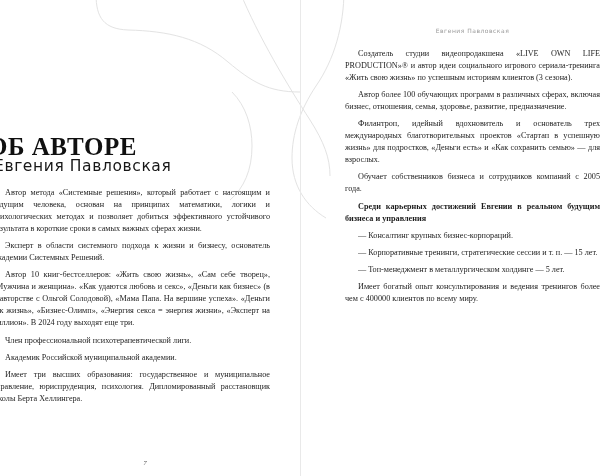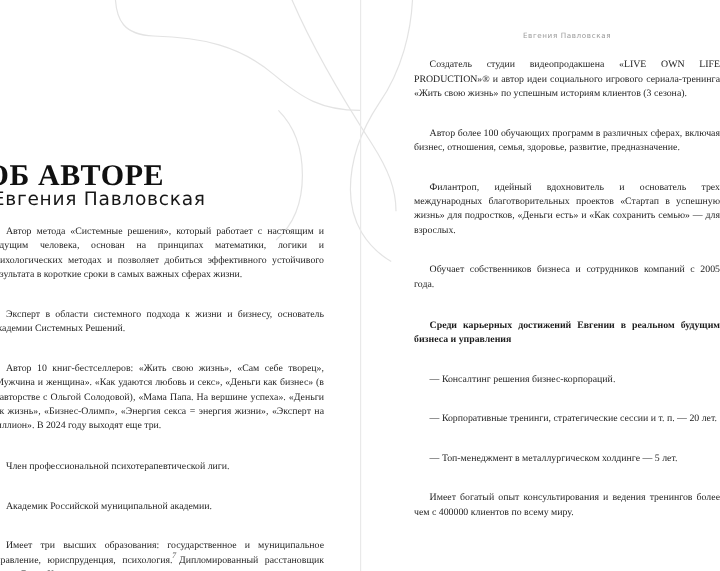--- a/index.html
+++ b/index.html
@@ -103,21 +103,21 @@
     text-align: justify;
     color: #1d1d1d;
   }
 
   .col-left p, .col-right p {
     margin: 0 0 0 0;
     text-indent: 13px;
     hyphens: auto;
   }
   .col-left p + p, .col-right p + p {
-    margin-top: 21px;
+    margin-top: 5px;
   }
 
   .bold-lead {
     font-weight: bold;
   }
   .bold-lead { text-indent: 13px; }
 
   .bullet-item {
     text-indent: 13px;
   }
@@ -186,21 +186,21 @@
     <div class="running-head">Евгения Павловская</div>
 
     <div class="col-right">
       <p>Создатель студии видеопродакшена «LIVE OWN LIFE PRODUCTION»® и автор идеи социального игрового сериала-тренинга «Жить свою жизнь» по успешным историям клиентов (3 сезона).</p>
       <p>Автор более 100 обучающих программ в различных сферах, включая бизнес, отношения, семья, здоровье, развитие, предназначение.</p>
       <p>Филантроп, идейный вдохновитель и основатель трех международных благотворительных проектов «Стартап в успешную жизнь» для подростков, «Деньги есть» и «Как сохранить семью» — для взрослых.</p>
       <p>Обучает собственников бизнеса и сотрудников компаний с 2005 года.</p>
 
       <p class="bold-lead">Среди карьерных достижений Евгении в реальном будущим бизнеса и управления</p>
 
-      <p class="bullet-item">— Консалтинг решения бизнес-корпораций.</p>
-      <p class="bullet-item">— Корпоративные тренинги, стратегические сессии и т. п. — 20 лет.</p>
+      <p class="bullet-item">— Консалтинг крупных бизнес-корпораций.</p>
+      <p class="bullet-item">— Корпоративные тренинги, стратегические сессии и т. п. — 15 лет.</p>
       <p class="bullet-item">— Топ-менеджмент в металлургическом холдинге — 5 лет.</p>
 
       <p>Имеет богатый опыт консультирования и ведения тренингов более чем с 400000 клиентов по всему миру.</p>
     </div>
   </div>
 
 </div>
 
 </body></html>

